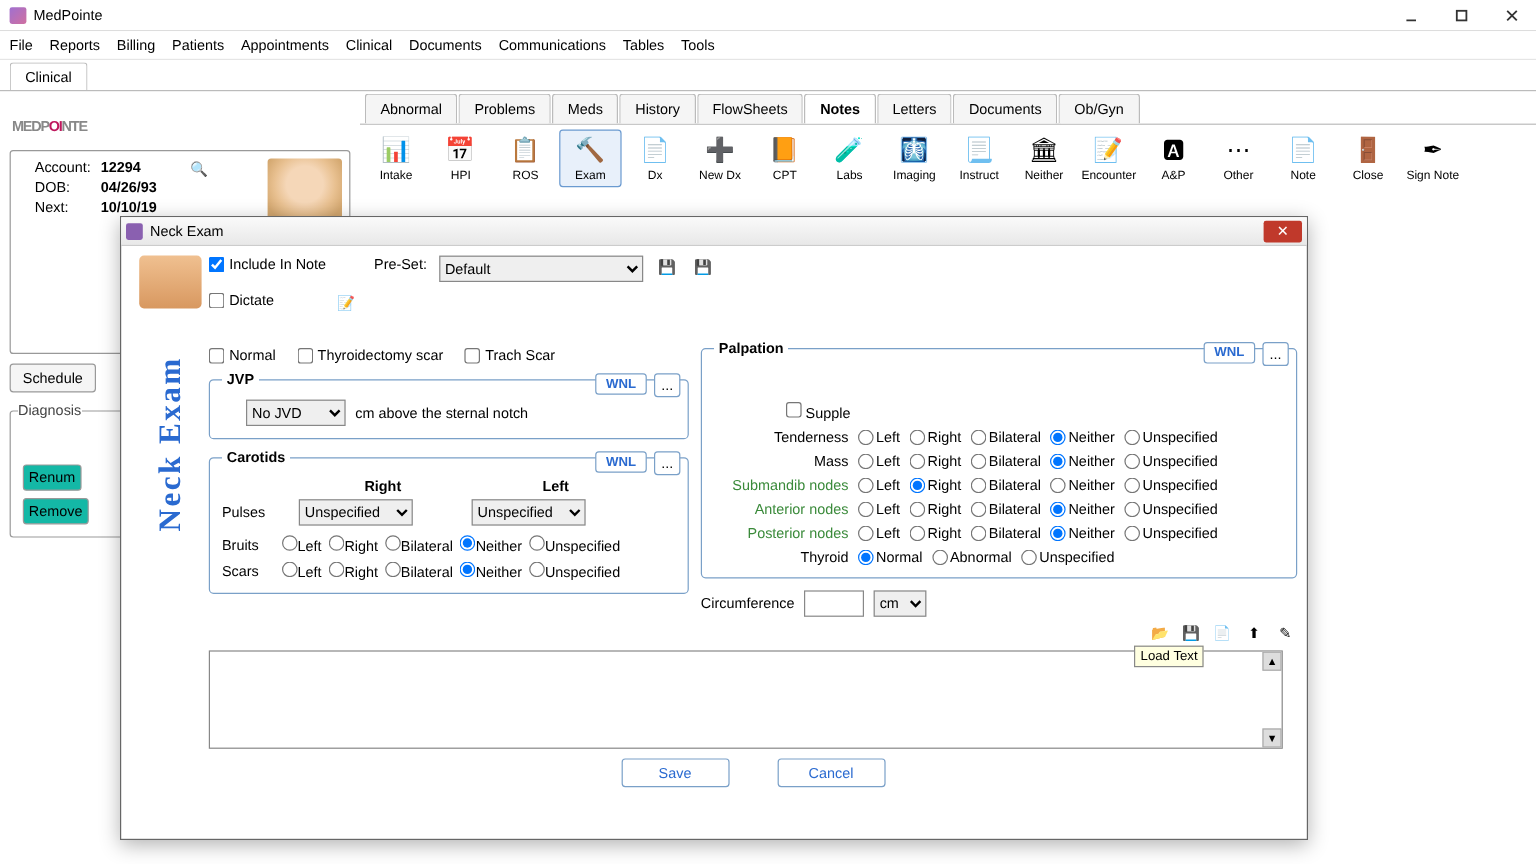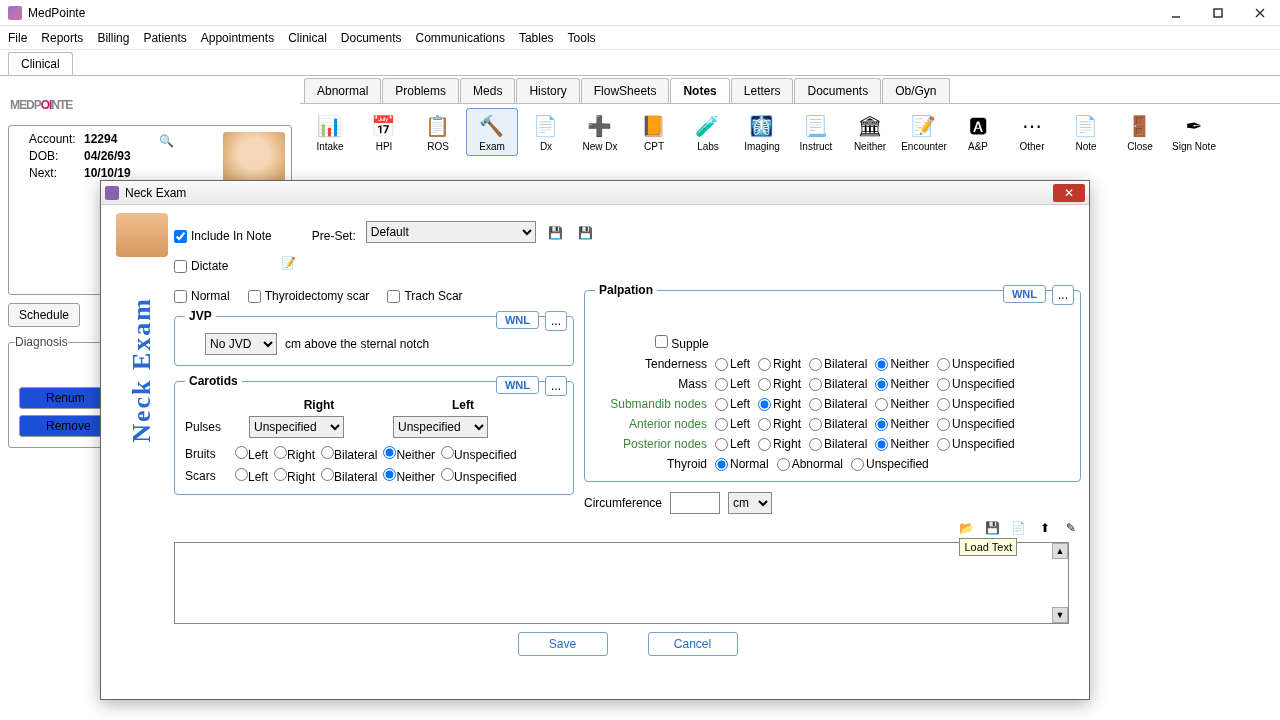--- a/index.html
+++ b/index.html
@@ -37,21 +37,21 @@
 .patient-panel .val { font-weight: bold; }
 .patient-panel .search-icon { position: absolute; left: 150px; top: 8px; color: #3a7bc8; }
 .patient-panel .photo { position: absolute; right: 6px; top: 6px; width: 62px; height: 62px; background: radial-gradient(circle at 50% 35%, #f5d7b8 30%, #e8c090 50%, #d4a870 70%); border-radius: 3px; }
 
 .schedule-btn { margin: 4px 8px; border: 1px solid #999; border-radius: 3px; padding: 4px 10px; display: inline-block; background:#f5f5f5;}
 
 .diag-panel { margin: 4px 8px; border: 1px solid #999; border-radius: 3px; padding: 6px; }
 .diag-panel legend { color: #444; }
 .diag-panel .dia-label { color: #c03030; font-size: 11px; text-align: right; padding: 8px 4px; }
 .diag-panel .btns { display: flex; flex-direction: column; gap: 6px; padding: 4px; align-items:flex-start; }
-.diag-panel .btn { border: 1px solid #999; border-radius: 3px; padding: 3px 26px; background: #1d4ed8; }
+.diag-panel .btn { border: 1px solid #999; border-radius: 3px; padding: 3px 4px; background: #14b8a6; }
 
 
 .subtabs { display: flex; align-items: flex-end; padding-left: 4px; height: 28px; border-bottom: 1px solid #bbb; }
 .subtabs .tab { padding: 5px 12px; border: 1px solid #bbb; border-bottom: none; background: #f5f5f5; border-radius: 3px 3px 0 0; margin-right: 1px; font-size: 12px; }
 .subtabs .tab.active { background: #fff; font-weight: bold; }
 
 
 .toolbar { display: flex; padding: 4px; gap: 2px; }
 .tbtn { width: 52px; height: 48px; display: flex; flex-direction: column; align-items: center; justify-content: center; border: 1px solid transparent; border-radius: 3px; }
 .tbtn.sel { border: 1px solid #6a9ad0; background: #e8f0fa; }
@@ -64,56 +64,56 @@
 .dialog .dtitle .dicon { width: 14px; height: 14px; background: #8a60b0; margin-right: 6px; border-radius:2px;}
 .dialog .dtitle .dtxt { flex: 1; }
 .dialog .dtitle .dclose { width: 32px; height: 18px; background: #c0392b; color:#fff; display:flex; align-items:center; justify-content:center; border-radius:2px;}
 
 .dbody { padding: 8px; display: flex; height: calc(100% - 24px); }
 .dside { width: 65px; display: flex; flex-direction: column; align-items: center; }
 .dside .neck-img { width: 52px; height: 44px; background: linear-gradient(#f0c090,#d89860); border-radius: 4px; margin-bottom: 40px; }
 .dside .vtext { writing-mode: vertical-rl; transform: rotate(180deg); font-size: 26px; color: #2a6ad0; font-family: "Times New Roman", serif; font-weight:bold; letter-spacing:2px; }
 
 .dmain { flex: 1; display: flex; flex-direction: column; }
-.drow1 { display: flex; align-items: flex-end; gap: 10px; height: 30px; }
+.drow1 { display: flex; align-items: flex-start; gap: 10px; height: 30px; }
 .drow1 label { display: flex; align-items: center; gap: 4px; }
 .drow1 select { width: 170px; height: 22px; border:1px solid #888;}
 .mini-btn { width:20px; height:20px; display:inline-flex; align-items:center; justify-content:center; border:none; background:none;}
 
 .dcontent { display: flex; gap: 10px; margin-top: 10px; }
 .dcol { flex: 1; }
 
 .chk-row { display: flex; gap: 18px; padding: 6px 0; }
 .chk-row label { display: flex; align-items: center; gap: 4px; }
 
 fieldset.box { border: 1px solid #7aa0c8; border-radius: 4px; padding: 10px; margin-bottom: 8px; position: relative; }
 fieldset.box legend { font-weight: bold; padding: 0 4px; }
 .wnl-btn { position: absolute; right: 34px; top: -12px; background: #fff; border: 1px solid #7aa0c8; color: #2a6ad0; padding: 2px 8px; border-radius: 3px; font-weight: bold; font-size:11px;}
 .dots-btn { position: absolute; right: 6px; top: -12px; background: #fff; border: 1px solid #7aa0c8; width: 22px; height:20px; border-radius: 3px; display:flex; align-items:center; justify-content:center;}
 
 .jvp-inner { display: flex; align-items: center; gap: 8px; padding-left: 20px; }
-.jvp-inner select { width: 72px; height: 22px; border:1px solid #888;}
+.jvp-inner select { width: 83px; height: 22px; border:1px solid #888;}
 
 .carotids-grid { display: grid; grid-template-columns: 60px 140px 140px; gap: 4px; align-items: center; }
 .carotids-grid .hdr { font-weight: bold; text-align: center; }
 .carotids-grid select { width: 95px; height: 22px; border:1px solid #888;}
 
 .palp-grid { display: grid; grid-template-columns: 120px 1fr; row-gap: 6px; align-items: center; }
 .palp-grid .rlabel { text-align: right; padding-right: 8px; }
 .palp-grid .rlabel.green { color: #3a8a3a; }
 .palp-radios { display: flex; gap: 8px; }
 .palp-radios label { display: flex; align-items: center; gap: 2px; }
 
 .circum { display: flex; align-items: center; gap: 8px; margin-top: 10px; }
 .circum input { width: 50px; height: 22px; border: 1px solid #888; }
 .circum select { width: 44px; height: 22px; border: 1px solid #888; }
 
 .text-tools { display: flex; justify-content: flex-end; gap: 6px; margin-top: 4px; position:relative;}
 .text-tools .tool { width: 20px; height: 20px; display:flex; align-items:center; justify-content:center;}
-.tooltip { position: absolute; right: 64px; top: 20px; background: #ffffe0; border: 1px solid #888; padding: 2px 4px; font-size: 11px; z-index:10;}
+.tooltip { position: absolute; right: 78px; top: 20px; background: #ffffe0; border: 1px solid #888; padding: 2px 4px; font-size: 11px; z-index:10;}
 
 .notes-area { width: 895px; height: 82px; border: 1px solid #888; margin-top: 4px; position: relative; }
 .notes-area .sb-up, .notes-area .sb-down { position: absolute; right: 0; width: 16px; height: 16px; background: #ddd; border:1px solid #aaa; display:flex; align-items:center; justify-content:center; font-size:9px;}
 .notes-area .sb-up { top: 0; }
 .notes-area .sb-down { bottom: 0; }
 
 .dbuttons { display: flex; justify-content: center; gap: 40px; margin-top: 8px; align-items: center; }
 .dbuttons button { width: 90px; height: 24px; border: 1px solid #7aa0c8; background: #fff; color: #2a6ad0; border-radius: 3px; }
 
 input[type=checkbox], input[type=radio] { margin: 0; }

